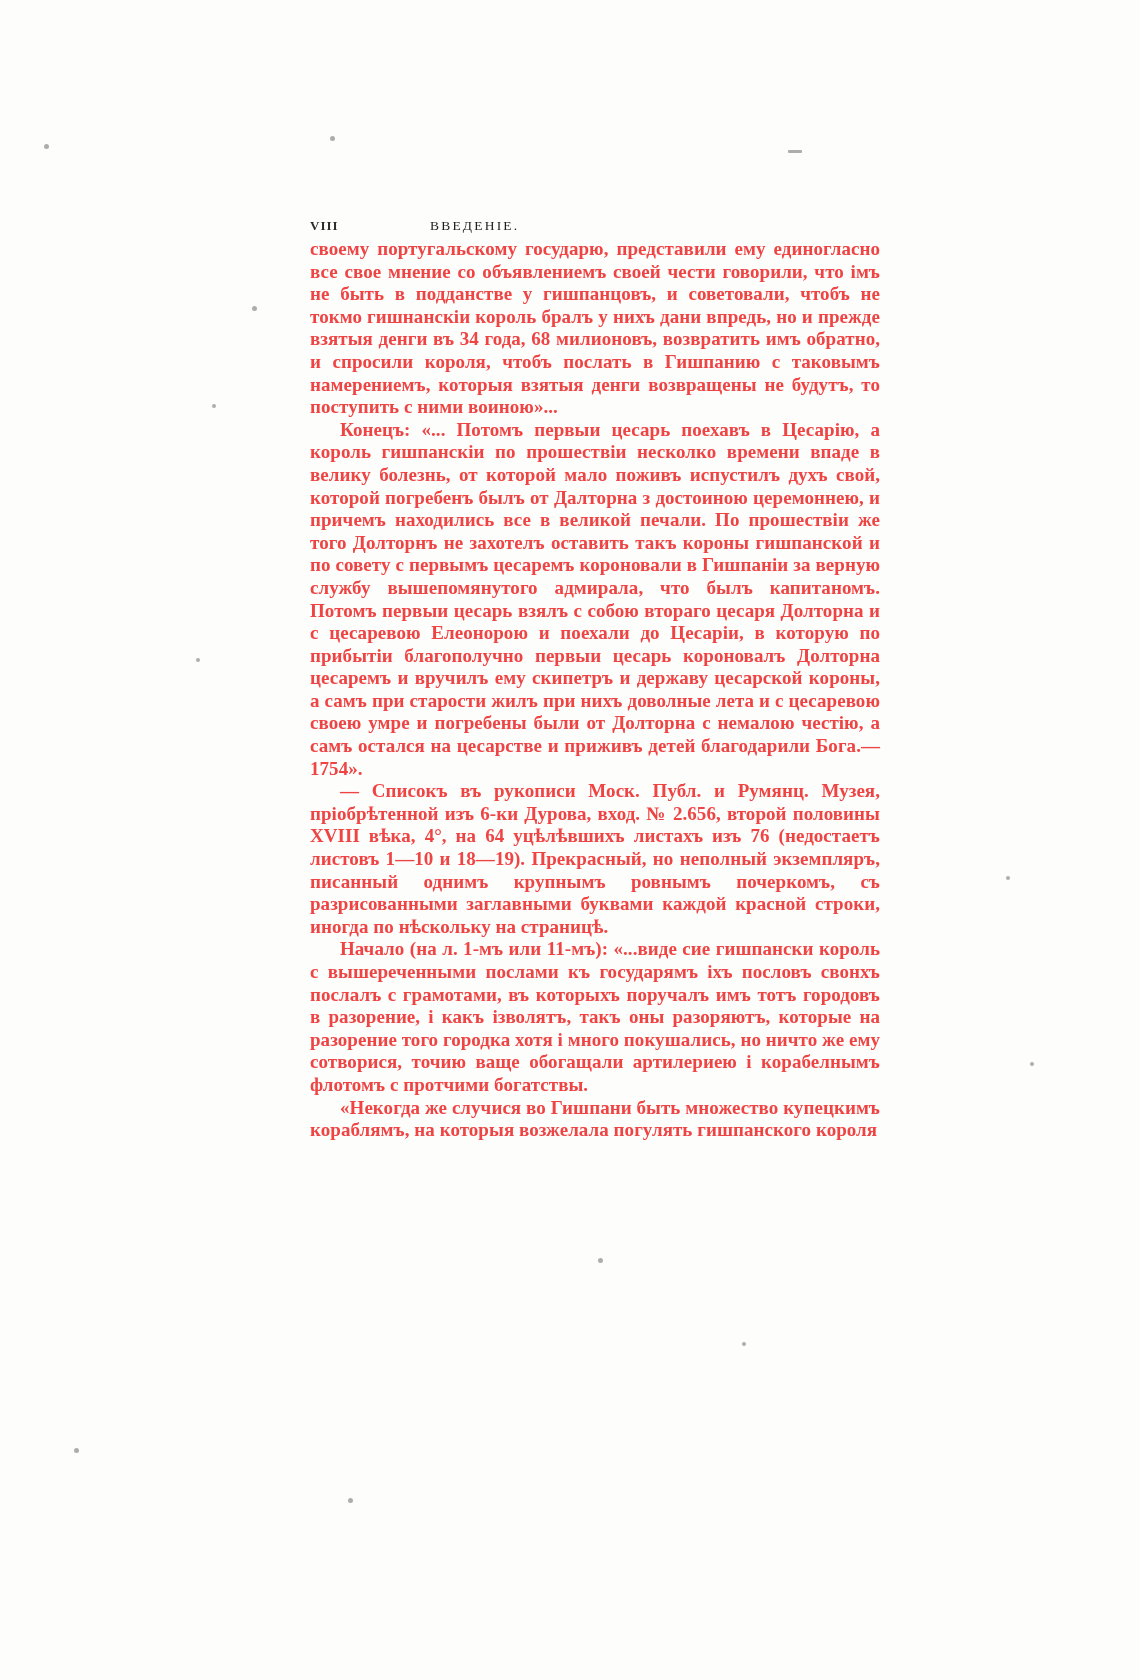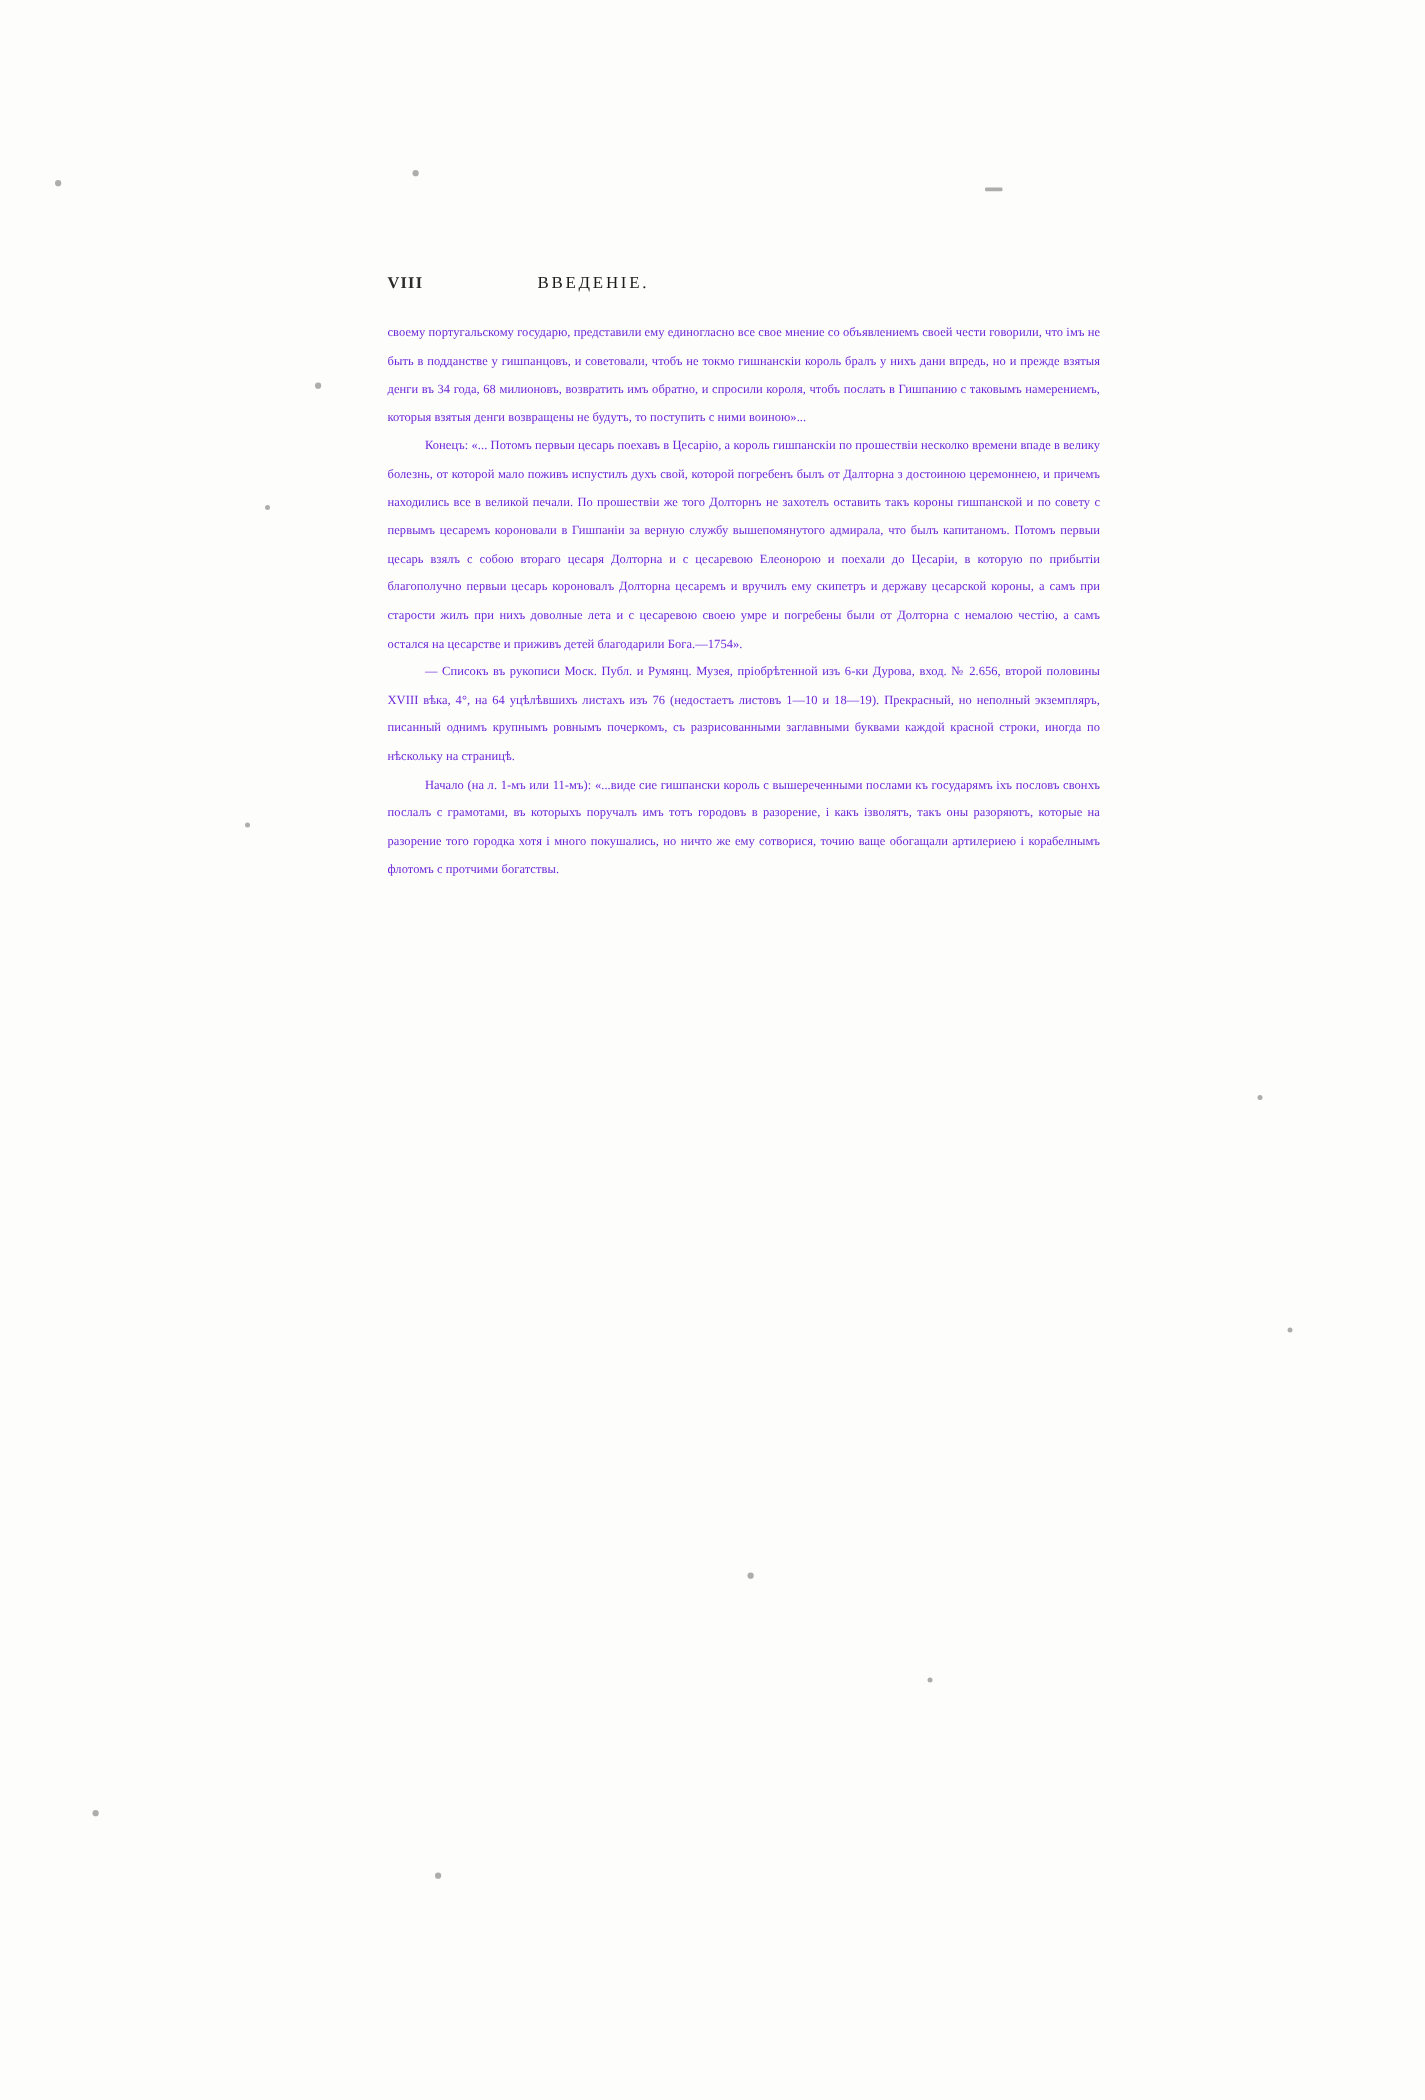--- a/index.html
+++ b/index.html
@@ -31,45 +31,45 @@
   }
   .content {
     position: absolute;
     left: 310px;
     top: 218px;
     width: 570px;
   }
   .header-row {
     display: flex;
     align-items: baseline;
-    margin-bottom: 22px;
+    margin-bottom: 4px;
   }
   .folio {
     font-family: "Liberation Serif", serif;
     font-size: 13px;
     letter-spacing: 1px;
     font-weight: 700;
     color: #2b2b2b;
     width: 120px;
   }
   .running-head {
     font-family: "Liberation Serif", serif;
     font-size: 13.5px;
     letter-spacing: 2.2px;
     font-weight: 400;
     color: #1d1d1d;
   }
   p.para {
     margin: 0 0 0 0;
-    font-size: 10px;
+    font-size: 19px;
     line-height: 22.6px;
     text-align: justify;
     text-align-last: left;
-    color: #6d28d9;
-    font-weight: 400;
+    color: #ef4444;
+    font-weight: 700;
     letter-spacing: 0.05px;
     text-justify: inter-word;
   }
   p.para.indent {
     text-indent: 30px;
   }
   p.para + p.para {
     margin-top: 0;
   }
   
@@ -96,15 +96,16 @@
 
     <div class="header-row">
       <div class="folio">VIII</div>
       <div class="running-head">ВВЕДЕНІЕ.</div>
     </div>
 
     <p class="para">своему португальскому государю, представили ему единогласно все свое мнение со объявлениемъ своей чести говорили, что імъ не быть в подданстве у гишпанцовъ, и советовали, чтобъ не токмо гишнанскіи король бралъ у нихъ дани впредь, но и прежде взятыя денги въ 34 года, 68 милионовъ, возвратить имъ обратно, и спросили короля, чтобъ послать в Гишпанию с таковымъ намерениемъ, которыя взятыя денги возвращены не будутъ, то поступить с ними воиною»...</p>
     <p class="para indent">Конецъ: «... Потомъ первыи цесарь поехавъ в Цесарію, а король гишпанскіи по прошествіи несколко времени впаде в велику болезнь, от которой мало поживъ испустилъ духъ свой, которой погребенъ былъ от Далторна з достоиною церемоннею, и причемъ находились все в великой печали. По прошествіи же того Долторнъ не захотелъ оставить такъ короны гишпанской и по совету с первымъ цесаремъ короновали в Гишпаніи за верную службу вышепомянутого адмирала, что былъ капитаномъ. Потомъ первыи цесарь взялъ с собою втораго цесаря Долторна и с цесаревою Елеонорою и поехали до Цесаріи, в которую по прибытіи благополучно первыи цесарь короновалъ Долторна цесаремъ и вручилъ ему скипетръ и державу цесарской короны, а самъ при старости жилъ при нихъ доволные лета и с цесаревою своею умре и погребены были от Долторна с немалою честію, а самъ остался на цесарстве и приживъ детей благодарили Бога.—1754».</p>
     <p class="para indent">— Списокъ въ рукописи Моск. Публ. и Румянц. Музея, пріобрѣтенной изъ 6-ки Дурова, вход. № 2.656, второй половины XVIII вѣка, 4°, на 64 уцѣлѣвшихъ листахъ изъ 76 (недостаетъ листовъ 1—10 и 18—19). Прекрасный, но неполный экземпляръ, писанный однимъ крупнымъ ровнымъ почеркомъ, съ разрисованными заглавными буквами каждой красной строки, иногда по нѣскольку на страницѣ.</p>
     <p class="para indent">Начало (на л. 1-мъ или 11-мъ): «...виде сие гишпански король с вышереченными послами къ государямъ іхъ пословъ свонхъ послалъ с грамотами, въ которыхъ поручалъ имъ тотъ городовъ в разорение, і какъ ізволятъ, такъ оны разоряютъ, которые на разорение того городка хотя і много покушались, но ничто же ему сотворися, точию ваще обогащали артилериею і корабелнымъ флотомъ с протчими богатствы.</p>
+    <p class="para indent">«Некогда же случися во Гишпани быть множество купецкимъ кораблямъ, на которыя возжелала погулять гишпанского короля</p>
 
   </div>
 </div>
 
 </body></html>

